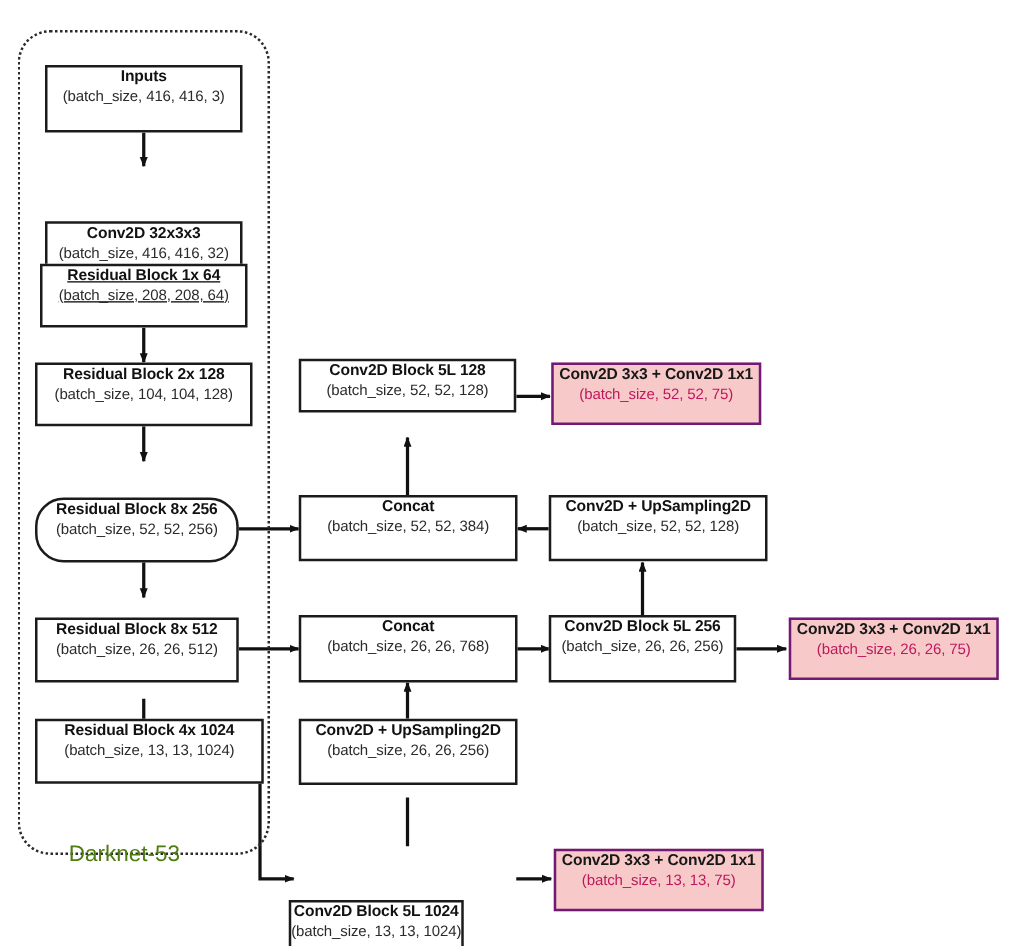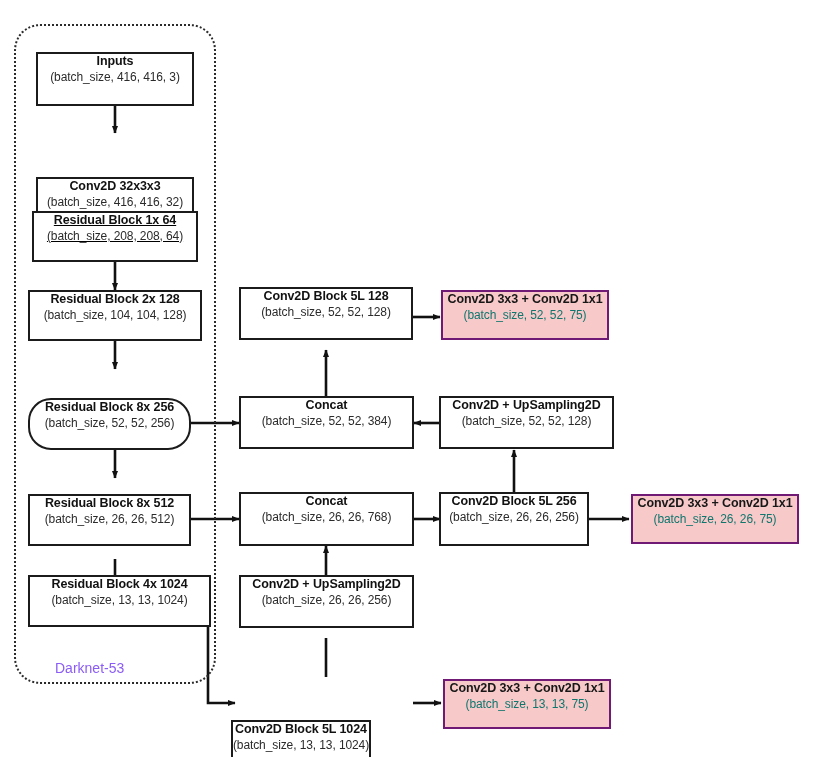--- a/index.html
+++ b/index.html
@@ -49,35 +49,36 @@
     color: #2b2b2b;
     letter-spacing: -0.1px;
     white-space: nowrap;
     margin-top: 1px;
   }
   .node.out {
     background: #f7c9c9;
     border: 2px solid #701a75;
   }
   .node.out .t1 { color: #171717; }
-  .node.out .t2 { color: #0f766e; }
+  .node.out .t2 { color: #be185d; }
   .darknet-boundary {
     position: absolute;
     box-sizing: border-box;
     border: 2.5px dotted #2a2a2a;
     border-radius: 26px;
     z-index: 1;
     background: transparent;
   }
   .darknet-label {
     position: absolute;
-    font-size: 14px;
-    color: #8b5cf6;
+    font-size: 18px;
+    color: #4d7c0f;
     z-index: 2;
     white-space: nowrap;
+    margin-top: 13px;
   }
 </style>
 </head>
 <body>
 
 <div id="canvas">
 
   <div class="darknet-boundary" style="left:14px; top:24px; width:202px; height:660px;"></div>
   <div class="darknet-label" style="left:55px; top:660px;">Darknet-53</div>
 
@@ -155,21 +156,21 @@
   <div class="node" style="left:28px; top:494px; width:163px; height:52px;">
     <span class="t1">Residual Block 8x  512</span>
     <span class="t2">(batch_size, 26, 26, 512)</span>
   </div>
 
   <div class="node" style="left:28px; top:575px; width:183px; height:52px;">
     <span class="t1">Residual Block 4x  1024</span>
     <span class="t2">(batch_size, 13, 13, 1024)</span>
   </div>
 
-  <div class="node" style="left:239px; top:287px; width:174px; height:53px;">
+  <div class="node" style="left:239px; top:287px; width:174px; height:43px;">
     <span class="t1">Conv2D Block 5L  128</span>
     <span class="t2">(batch_size, 52, 52, 128)</span>
   </div>
 
   <div class="node" style="left:239px; top:396px; width:175px; height:53px;">
     <span class="t1">Concat</span>
     <span class="t2">(batch_size, 52, 52, 384)</span>
   </div>
 
   <div class="node" style="left:439px; top:396px; width:175px; height:53px;">

